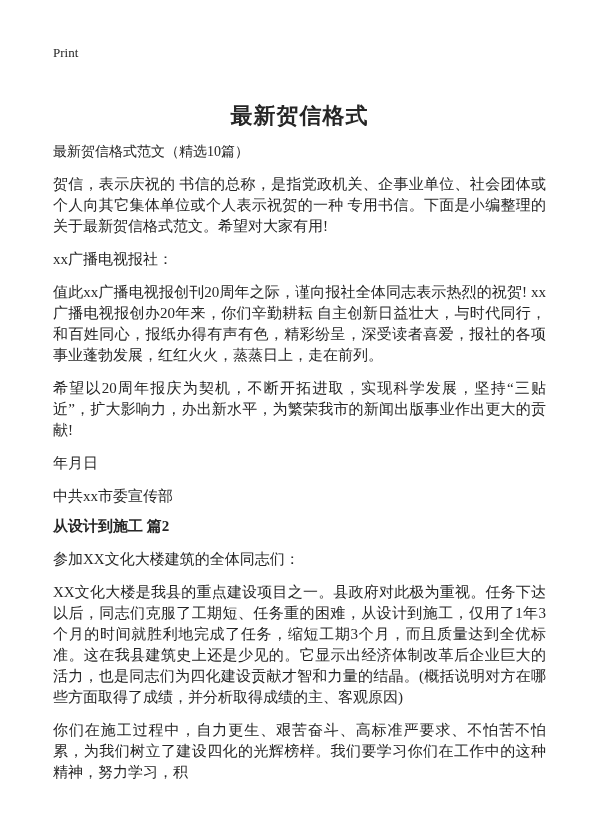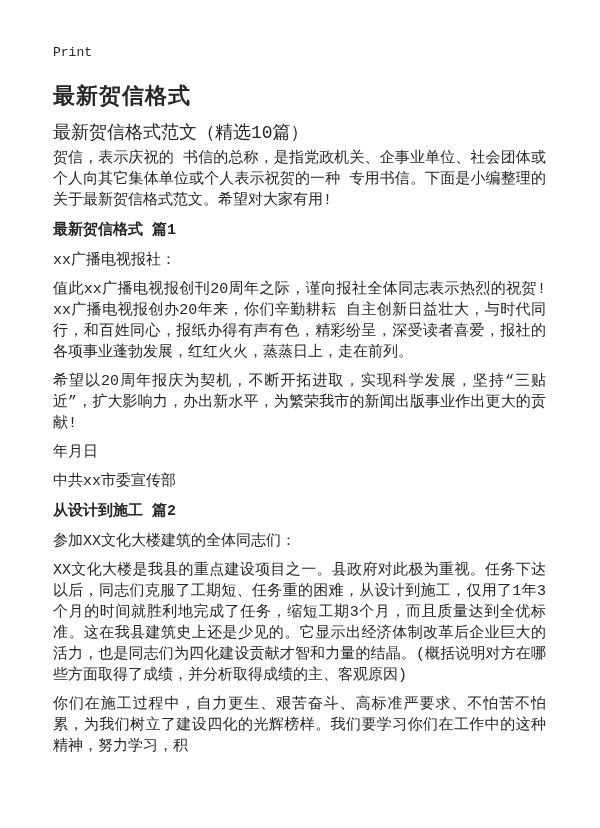--- a/index.html
+++ b/index.html
@@ -8,47 +8,48 @@
     background: #ffffff;
   }
   .page {
     position: relative;
     width: 600px;
     height: 828px;
     box-sizing: border-box;
     padding: 43px 54px 0 53px;
     background: #ffffff;
     overflow: hidden;
-    font-family: Liberation Mono, monospace;
+    font-family: Liberation Serif, serif;
     color: #262626;
   }
   .print-link {
     display: inline-block;
     font-size: 13px;
     line-height: 15px;
     color: #262626;
     text-decoration: none;
     cursor: pointer;
   }
   h1.doc-title {
     font-size: 22px;
     line-height: 28px;
     font-weight: 700;
-    margin: 23px 0 0 0;
+    text-align: center;
+    margin: 41px 0 0 0;
     letter-spacing: 1px;
   }
   .subtitle {
-    font-size: 18px;
+    font-size: 14px;
     line-height: 21px;
     margin: 11px 0 0 0;
   }
   p.body-par {
     font-size: 15px;
     line-height: 21px;
-    margin: 4px 0 8px 0;
+    margin: 12px 0 8px 0;
     text-align: justify;
   }
   h2.sec-heading {
     font-size: 15px;
     line-height: 21px;
     font-weight: 700;
     margin: 9px 0 9px 0;
   }
 </style>
 </head>
@@ -57,21 +58,20 @@
 <div class="page">
 
   <a href="#" class="print-link">Print</a>
 
   <h1 class="doc-title">最新贺信格式</h1>
 
   <p class="subtitle">最新贺信格式范文（精选10篇）</p>
 
   <p class="body-par">贺信，表示庆祝的 书信的总称，是指党政机关、企事业单位、社会团体或个人向其它集体单位或个人表示祝贺的一种 专用书信。下面是小编整理的关于最新贺信格式范文。希望对大家有用!</p>
 
-  <h2 class="sec-heading">最新贺信格式 篇1</h2>
 
   <p class="body-par">xx广播电视报社：</p>
 
   <p class="body-par">值此xx广播电视报创刊20周年之际，谨向报社全体同志表示热烈的祝贺! xx广播电视报创办20年来，你们辛勤耕耘 自主创新日益壮大，与时代同行，和百姓同心，报纸办得有声有色，精彩纷呈，深受读者喜爱，报社的各项事业蓬勃发展，红红火火，蒸蒸日上，走在前列。</p>
 
   <p class="body-par">希望以20周年报庆为契机，不断开拓进取，实现科学发展，坚持“三贴近”，扩大影响力，办出新水平，为繁荣我市的新闻出版事业作出更大的贡献!</p>
 
   <p class="body-par">年月日</p>
 
   <p class="body-par">中共xx市委宣传部</p>

